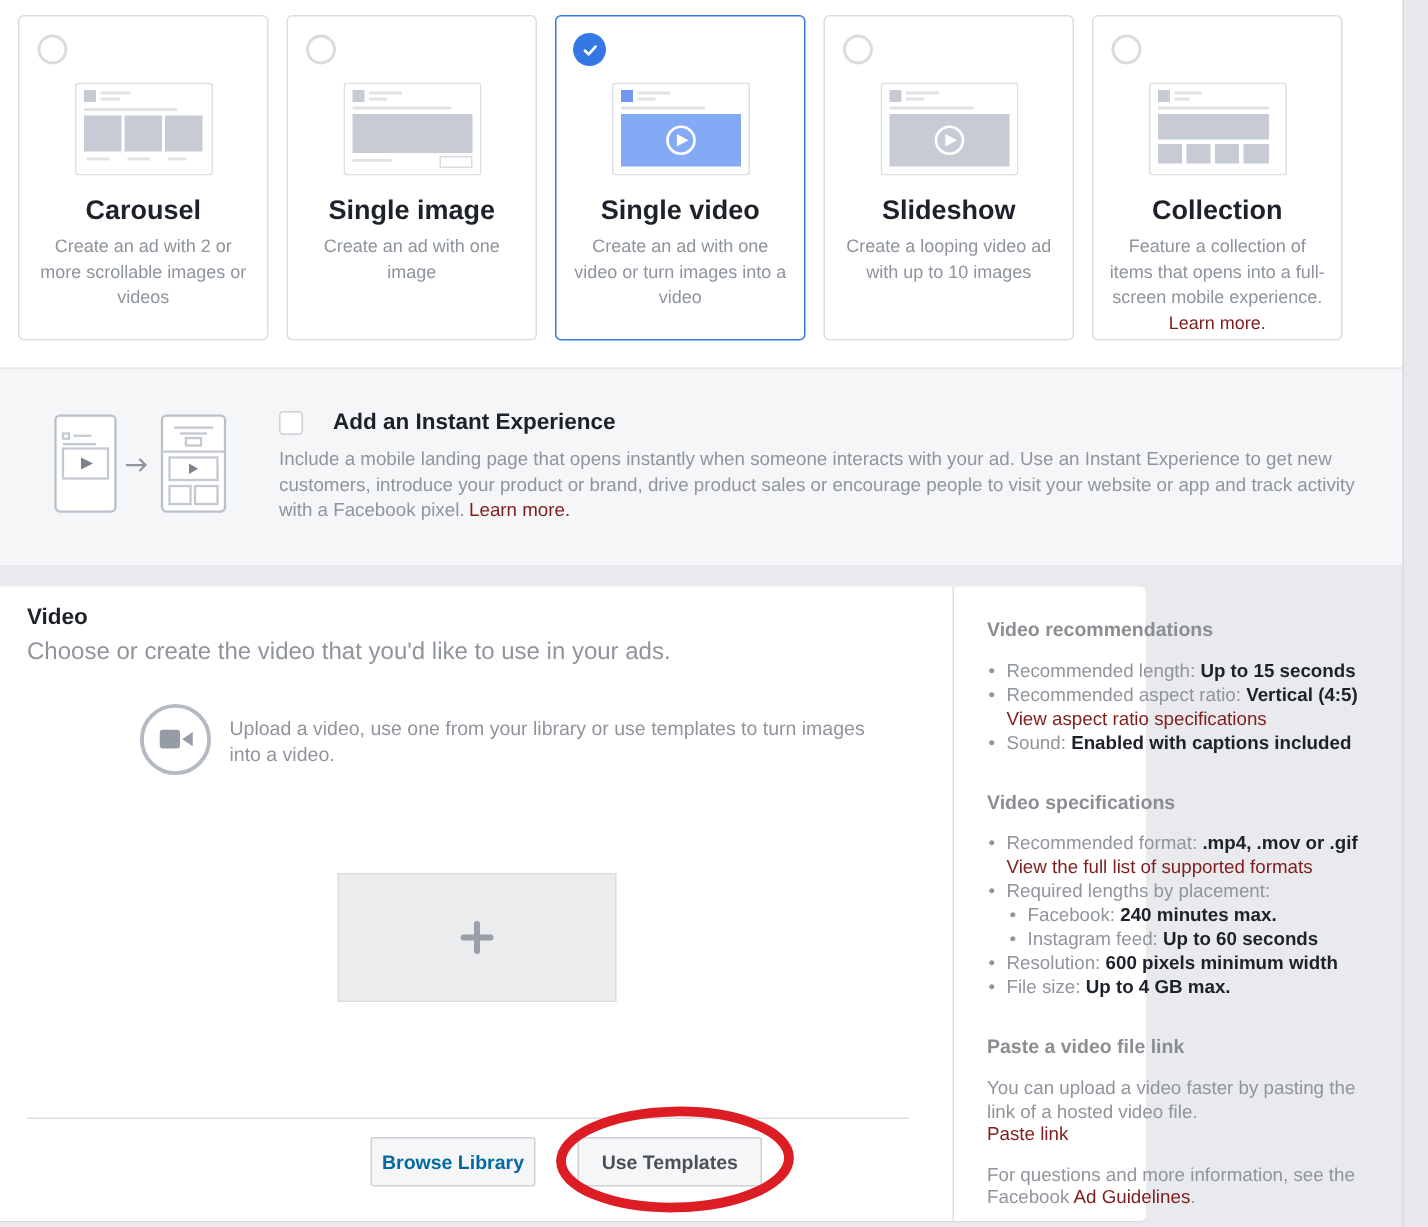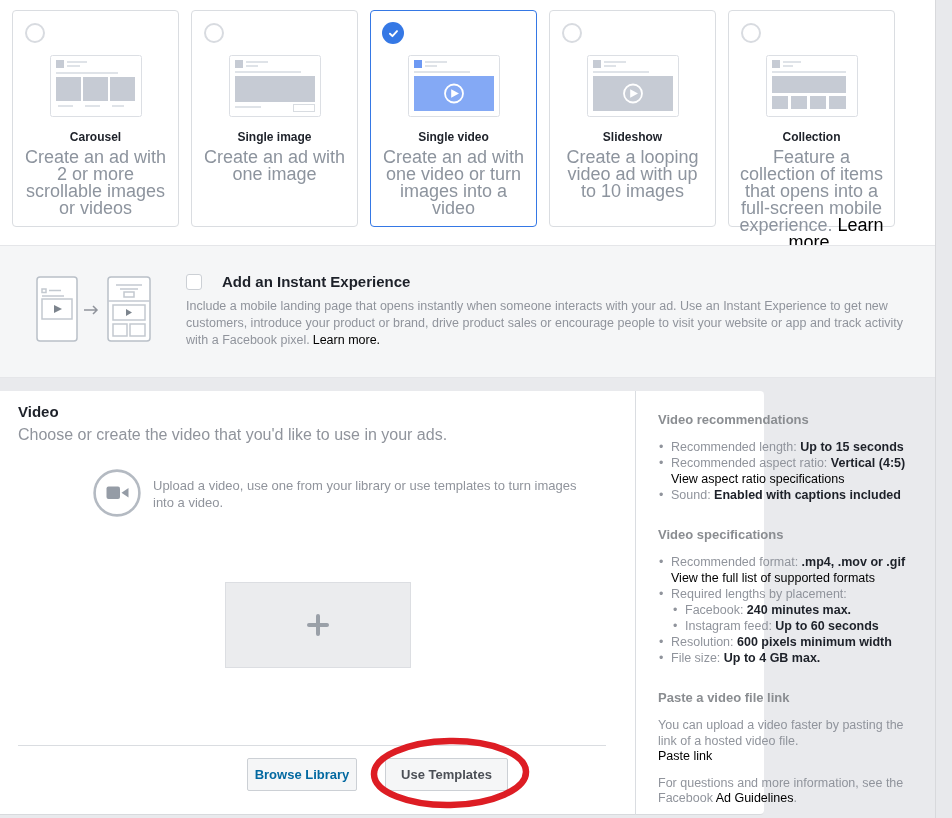--- a/index.html
+++ b/index.html
@@ -11,24 +11,24 @@
   .formats-band { position:absolute; top:0; left:0; width:936px; height:245px; background:#fff; }
   .formats-row { position:absolute; top:10px; left:12px; display:flex; gap:12px; }
   .format-card { position:relative; width:167px; height:217px; background:#fff;
                  border:1px solid #dadde1; border-radius:4px; cursor:pointer; }
   .format-card.selected { border-color:#3578e5; }
   .radio { position:absolute; top:12px; left:12px; width:20px; height:20px;
            border:2px solid #d8dbe0; border-radius:50%; background:#fff; }
   .check-badge { position:absolute; top:11px; left:11px; width:22px; height:22px;
                  border-radius:50%; background:#3578e5; display:flex; align-items:center; justify-content:center; }
   .thumb { display:block; margin:44px auto 0; }
-  .card-title { margin-top:13px; text-align:center; font-size:12px; font-weight:700; color:#1d2129; }
-  .card-desc { margin-top:5px; padding:0 9px; text-align:center; font-size:18px;
+  .card-title { margin-top:13px; text-align:center; font-size:18px; font-weight:700; color:#1d2129; }
+  .card-desc { margin-top:5px; padding:0 9px; text-align:center; font-size:12px;
                line-height:17px; color:#8d949e; }
-  a.link { color:#000000; text-decoration:none; cursor:pointer; }
+  a.link { color:#7f1d1d; text-decoration:none; cursor:pointer; }
 
   
   .instant-band { position:absolute; top:245px; left:0; width:936px; height:133px;
                   background:#f5f6f7; border-top:1px solid #e5e6e9; border-bottom:1px solid #e5e6e9; }
   .phones { position:absolute; left:36px; top:30px; }
   .instant-content { position:absolute; left:186px; top:27px; width:726px; }
   .checkbox-row { display:flex; align-items:center; gap:20px; }
   .checkbox { width:16px; height:16px; background:#fff; border:1px solid #ccd0d5; border-radius:3px; cursor:pointer; flex:none; }
   .instant-title { font-size:15px; font-weight:700; color:#1d2129; }
   .instant-desc { margin-top:8px; font-size:12.5px; line-height:17px; color:#90949c; }

